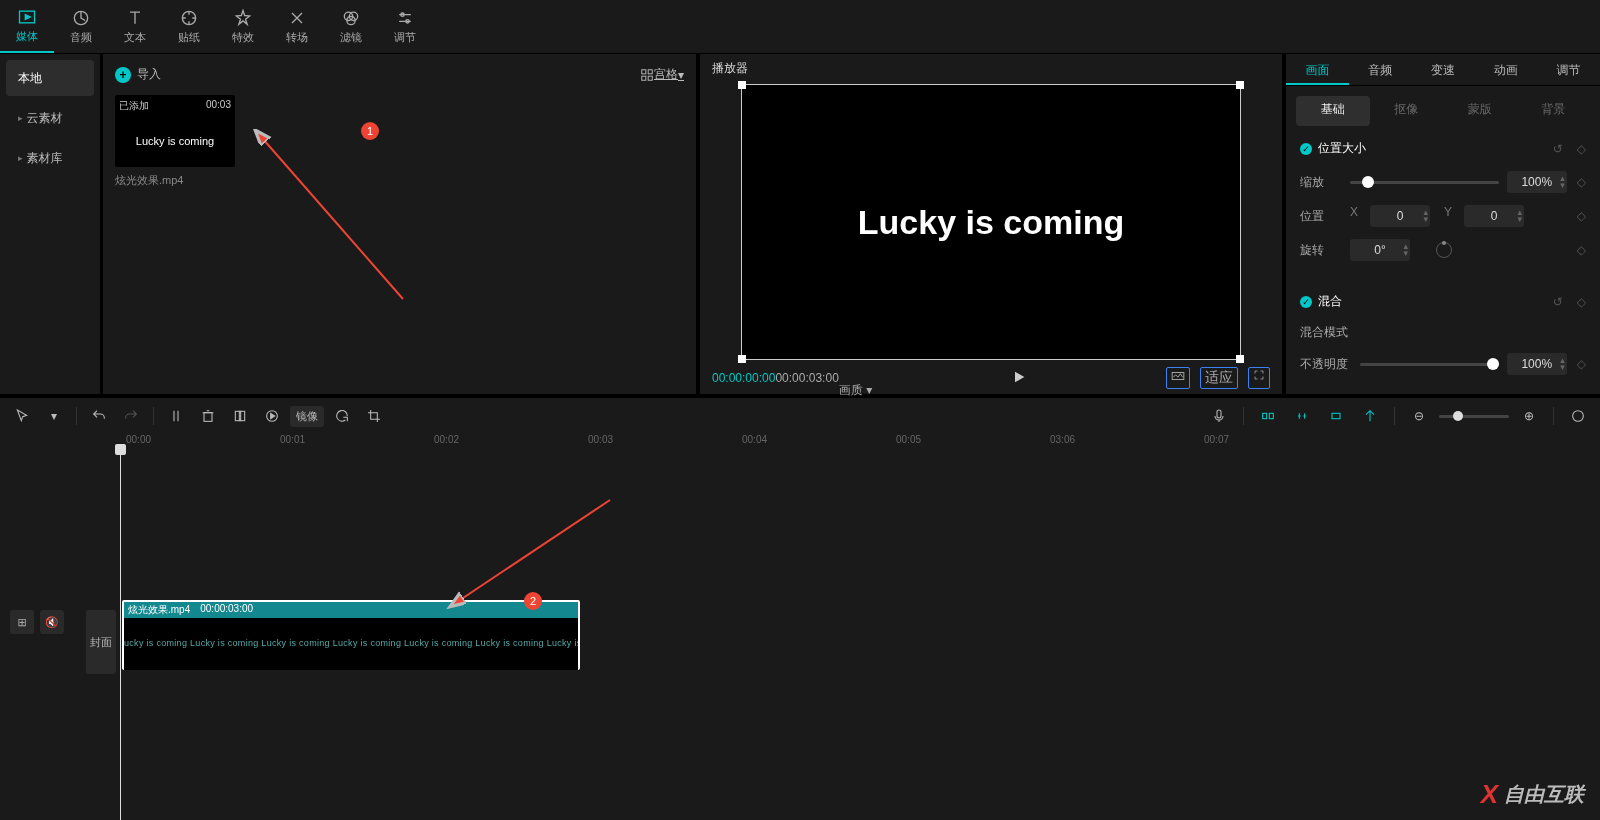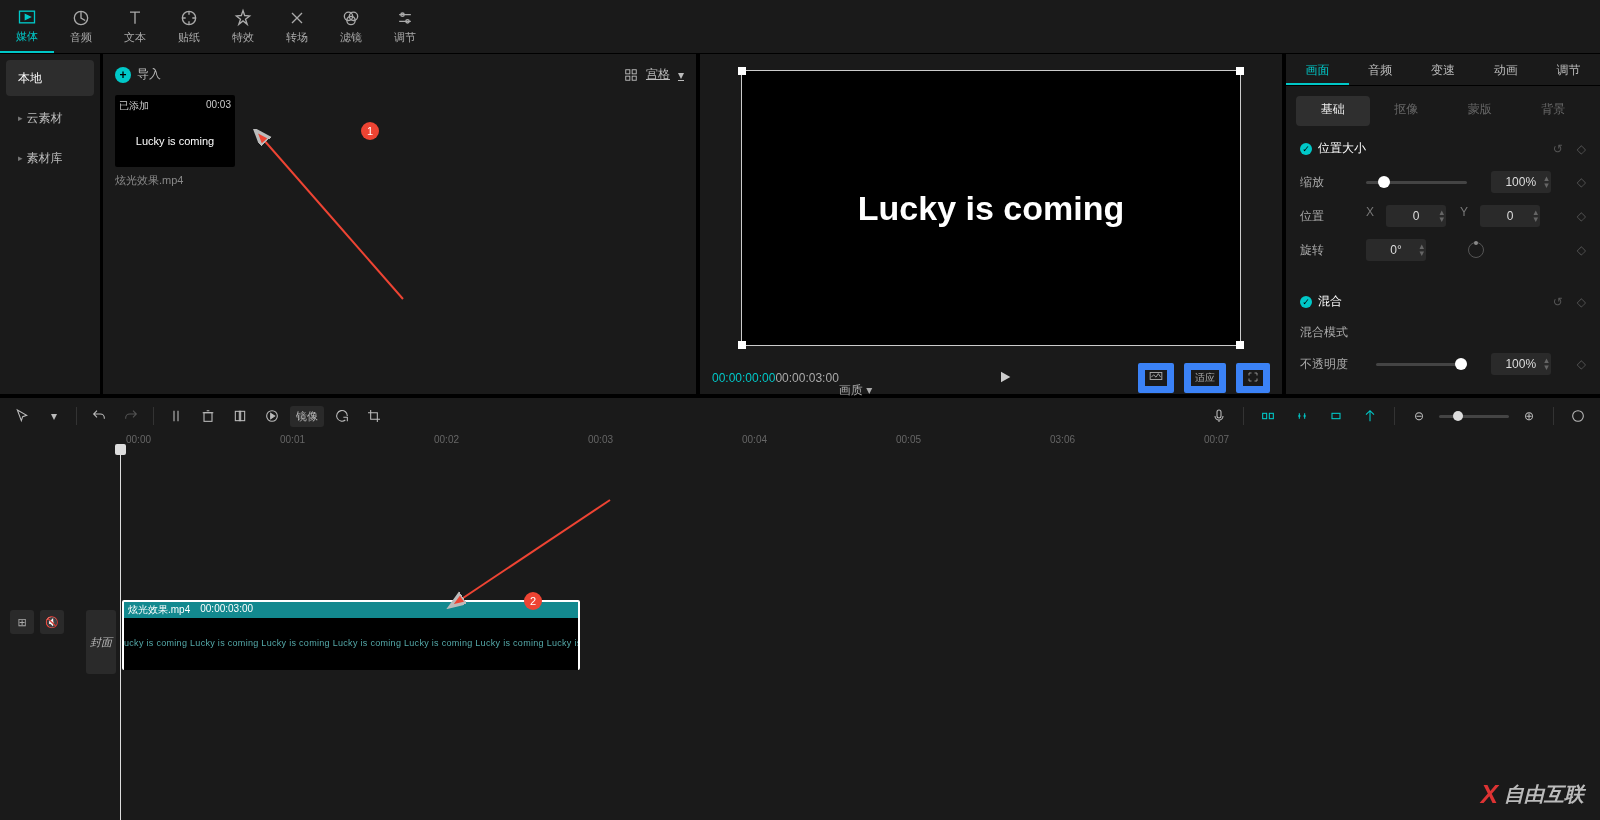--- a/index.html
+++ b/index.html
@@ -15,21 +15,21 @@
 .upper { display: flex; height: 340px; }
 .left-col { width: 100px; background: #1a1a1a; padding: 6px; }
 .left-item { height: 36px; display: flex; align-items: center; padding-left: 12px; border-radius: 4px; cursor: pointer; margin-bottom: 4px; color: #bbb; }
 .left-item.active { background: #2d2d2d; color: #fff; }
 .left-item .tri { margin-right: 4px; font-size: 9px; color: #777; }
 
 .media-panel { flex: 1; background: #1a1a1a; border-left: 3px solid #000; padding: 12px; position: relative; }
 .media-top { display: flex; align-items: center; margin-bottom: 12px; }
 .import-btn { display: flex; align-items: center; gap: 6px; cursor: pointer; }
 .import-btn .plus { width: 16px; height: 16px; border-radius: 50%; background: #00c8c8; color: #000; display: flex; align-items: center; justify-content: center; font-weight: bold; }
-.view-toggle { margin-left: auto; display: flex; align-items: center; gap: 8px; color: #bbb; cursor: pointer; text-decoration: underline; }
+.view-toggle { margin-left: auto; display: flex; align-items: center; color: #bbb; cursor: pointer; text-decoration: underline; }
 .thumb { width: 120px; }
 .thumb-img { width: 120px; height: 72px; background: #000; border-radius: 2px; display: flex; flex-direction: column; justify-content: space-between; padding: 4px; }
 .thumb-img .row1 { display: flex; justify-content: space-between; font-size: 10px; color: #ccc; }
 .thumb-img .center { font-size: 11px; color: #fff; text-align: center; padding-bottom: 16px; }
 .thumb-name { font-size: 11px; color: #888; margin-top: 6px; }
 
 .annot1 { position: absolute; left: 150px; top: 75px; }
 .dot { width: 18px; height: 18px; border-radius: 50%; background: #e43; color: #fff; font-size: 11px; display: flex; align-items: center; justify-content: center; position: absolute; }
 
 .player { width: 590px; background: #1a1a1a; border-left: 4px solid #000; border-right: 4px solid #000; display: flex; flex-direction: column; }
@@ -39,35 +39,35 @@
 .canvas-box .handle { position: absolute; width: 8px; height: 8px; background: #fff; }
 .canvas-box .h-tl { top: -4px; left: -4px; } .canvas-box .h-tr { top: -4px; right: -4px; }
 .canvas-box .h-bl { bottom: -4px; left: -4px; } .canvas-box .h-br { bottom: -4px; right: -4px; }
 .canvas-text { color: #fff; font-size: 34px; font-weight: bold; }
 .player-bar { height: 32px; display: flex; align-items: center; padding: 0 12px; }
 .time-cur { color: #00c8c8; }
 .time-tot { color: #aaa; }
 .quality { color: #aaa; cursor: pointer; margin-top: 24px; }
 .play-btn { margin-left: auto; margin-right: auto; cursor: pointer; }
 .pb-icons { display: flex; gap: 10px; }
-.pb-icons div { cursor: pointer; color: #aaa; border: 7px solid #3b82f6; border-radius: 2px; padding: 1px 4px; font-size: 10px; }
+.pb-icons div { cursor: pointer; color: #aaa; border: 1px solid #3b82f6; border-radius: 2px; padding: 1px 4px; font-size: 14px; font-family: Liberation Mono, monospace; }
 
 .props { width: 314px; background: #1a1a1a; padding: 0; }
 .prop-tabs { display: flex; height: 32px; border-bottom: 1px solid #000; }
 .prop-tab { flex: 1; text-align: center; line-height: 32px; cursor: pointer; }
 .prop-tab.active { color: #00c8c8; border-bottom: 2px solid #00c8c8; }
 .prop-subtabs { display: flex; height: 30px; margin: 10px 10px 4px 10px; }
 .prop-subtab { flex: 1; text-align: center; line-height: 26px; color: #666; cursor: pointer; border-radius: 4px; }
 .prop-subtab.active { background: #2f2f2f; color: #eee; }
 .prop-group { padding: 10px 14px; }
 .group-head { display: flex; align-items: center; gap: 6px; color: #fff; margin-bottom: 14px; }
 .check { width: 12px; height: 12px; border-radius: 50%; background: #00c8c8; display: inline-flex; align-items: center; justify-content: center; color: #000; font-size: 9px; }
 .head-icons { margin-left: auto; display: flex; gap: 10px; color: #555; }
 .head-icons span { cursor: pointer; }
-.prop-row { display: flex; align-items: center; margin-bottom: 12px; gap: 16px; }
+.prop-row { display: flex; align-items: center; margin-bottom: 12px; }
 .prop-label { width: 50px; color: #aaa; }
 .slider { flex: 1; height: 3px; background: #444; border-radius: 2px; position: relative; margin-right: 8px; }
 .slider .knob { position: absolute; width: 12px; height: 12px; border-radius: 50%; background: #fff; top: -5px; }
 .numbox { width: 60px; height: 22px; background: #2a2a2a; border-radius: 3px; display: flex; align-items: center; justify-content: center; color: #ddd; position: relative; margin-right: 6px; }
 .numbox .spin { position: absolute; right: 2px; color: #666; font-size: 9px; line-height: 7px; }
 .diamond { color: #555; cursor: pointer; margin-left: 4px; }
 .xy { display: flex; gap: 8px; }
 .xylab { color: #777; margin-right: 4px; }
 .rot-circle { width: 16px; height: 16px; border: 1px solid #555; border-radius: 50%; margin-left: 20px; position: relative; }
 .rot-circle::after { content: ""; position: absolute; width: 4px; height: 4px; background: #888; border-radius: 50%; top: -2px; left: 5px; }
@@ -84,21 +84,21 @@
 .zoom-track { width: 70px; height: 3px; background: #444; border-radius: 2px; position: relative; }
 .zoom-track .zk { position: absolute; width: 10px; height: 10px; background: #ddd; border-radius: 50%; top: -4px; left: 14px; }
 
 .ruler { height: 16px; background: #1a1a1a; display: flex; padding-left: 120px; position: relative; }
 .ruler .tick { position: absolute; font-size: 10px; color: #666; text-align: center; }
 .tracks { height: 370px; background: #1a1a1a; position: relative; }
 .playhead { position: absolute; left: 120px; top: 0; width: 1px; height: 390px; background: #ddd; }
 .playhead::before { content: ""; position: absolute; top: -6px; left: -5px; width: 11px; height: 11px; background: #ddd; border-radius: 2px; }
 .track-left { position: absolute; left: 0; top: 160px; width: 80px; display: flex; gap: 6px; padding-left: 10px; }
 .track-left div { width: 24px; height: 24px; background: #2a2a2a; border-radius: 3px; display: flex; align-items: center; justify-content: center; cursor: pointer; color: #aaa; font-size: 11px; }
-.cover-btn { position: absolute; left: 86px; top: 160px; width: 30px; height: 64px; background: #2a2a2a; border-radius: 3px; display: flex; align-items: center; justify-content: center; writing-mode: horizontal-tb; font-size: 11px; cursor: pointer; font-style: italic; }
+.cover-btn { position: absolute; left: 86px; top: 160px; width: 30px; height: 64px; background: #2a2a2a; border-radius: 3px; display: flex; align-items: center; justify-content: center; writing-mode: horizontal-tb; font-size: 11px; cursor: pointer; }
 .clip { position: absolute; left: 122px; top: 150px; width: 458px; height: 70px; background: linear-gradient(#0a6b6f,#0a6b6f); border: 2px solid #fff; border-radius: 2px; }
 .clip-head { height: 16px; background: #13898f; color: #fff; font-size: 10px; padding: 1px 4px; display: flex; gap: 10px; }
 .clip-body { height: 52px; background: #000; white-space: nowrap; overflow: hidden; color: #5aa; font-size: 9px; letter-spacing: 0.3px; padding-top: 20px; }
 
 .annot2 { position: absolute; left: 440px; top: 40px; }
 
 .watermark { position: absolute; right: 16px; bottom: 10px; color: #bbb; font-size: 20px; font-style: italic; font-weight: bold; display: flex; align-items: center; gap: 6px; }
 .watermark .x { color: #d33; font-size: 26px; }
 
 svg { fill: none; stroke: currentColor; stroke-width: 1.6; }
@@ -216,20 +216,21 @@
           </defs>
           <line x1="150" y1="170" x2="10" y2="10" stroke="#e43" stroke-width="2" marker-end="url(#ah1)"></line>
         </svg>
       <div class="dot" style="left:108px;top:-7px">
           <span>1</span>
         </div>
     </div>
   </div>
 
   <div class="player">
+    <div class="player-title">播放器</div>
     <div class="player-canvas">
       <div class="canvas-box">
         <div class="handle h-tl"></div>
         <div class="handle h-tr"></div>
         <div class="handle h-bl"></div>
         <div class="handle h-br"></div>
         <div class="canvas-text">Lucky is coming</div>
       </div>
     </div>
     <div class="player-bar">

